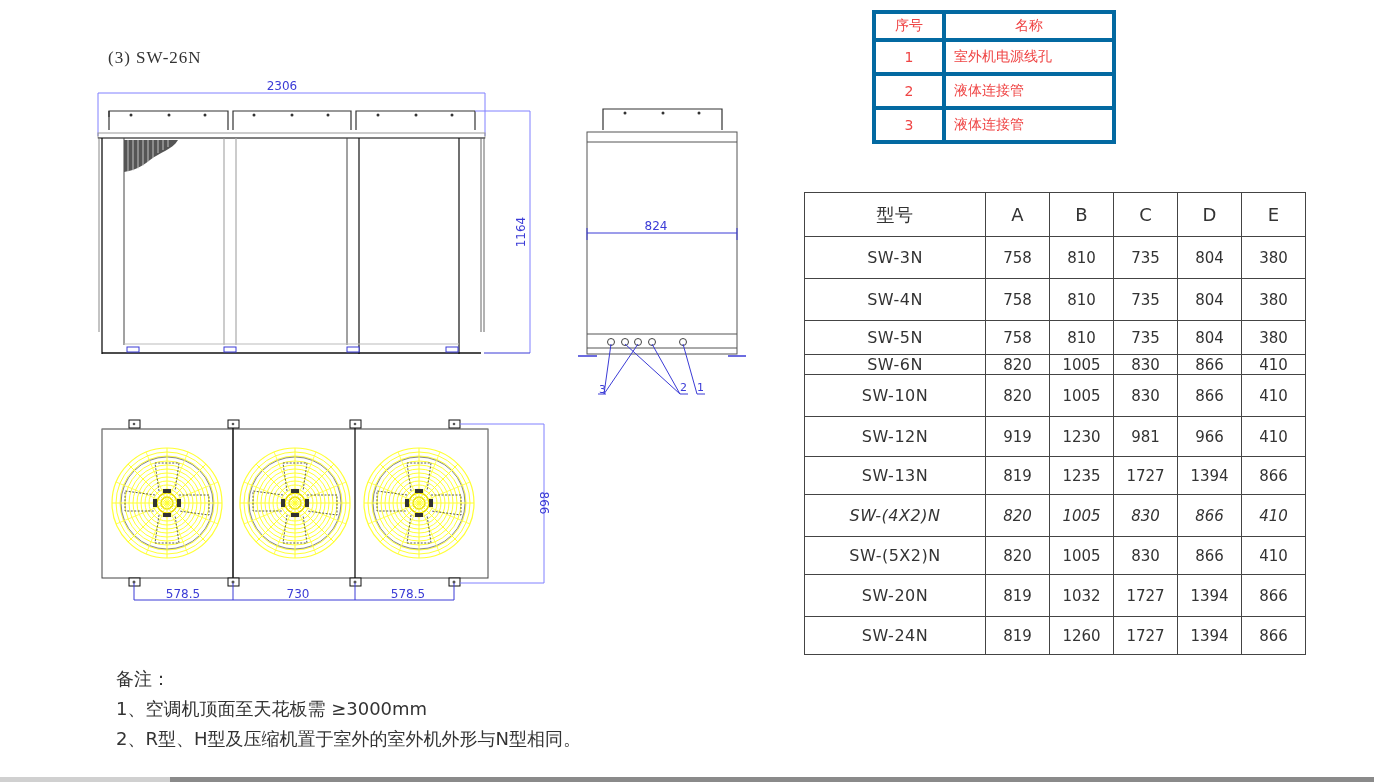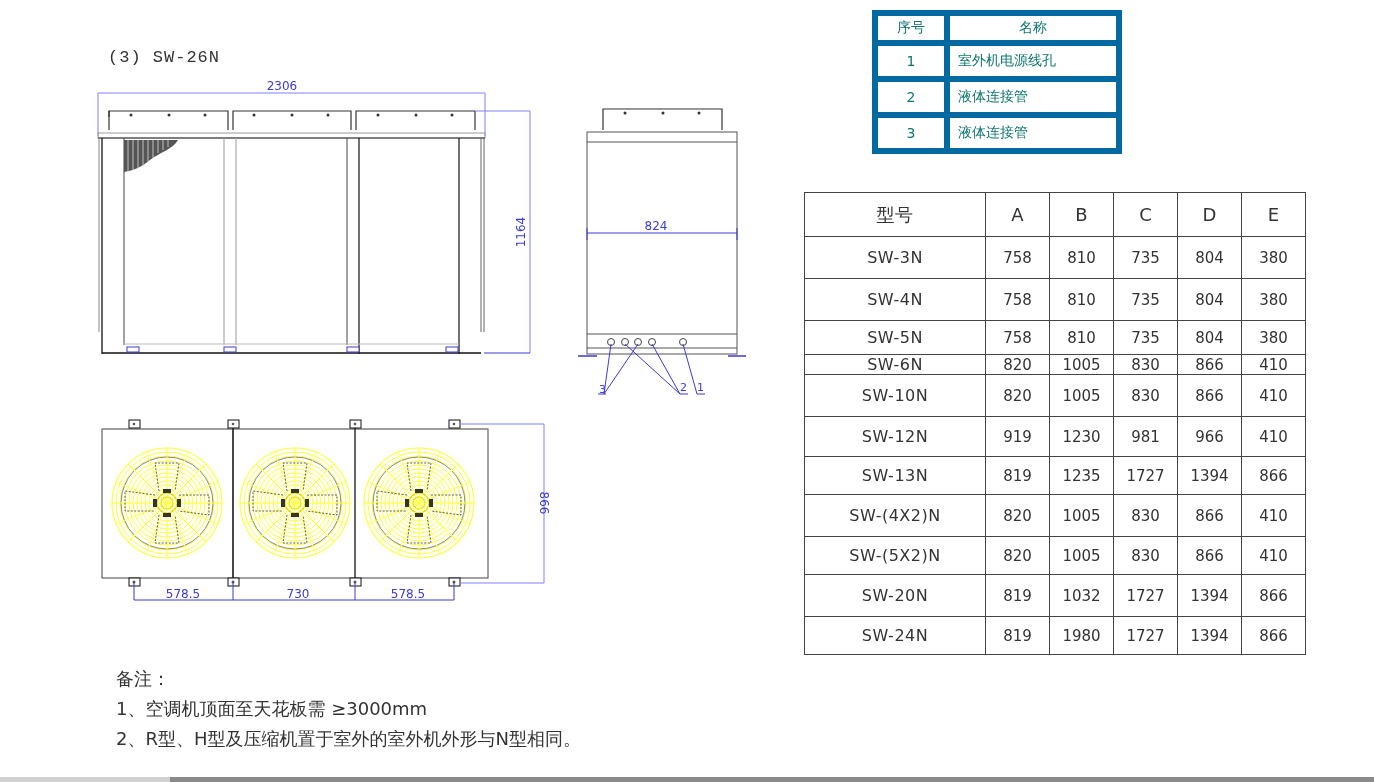--- a/index.html
+++ b/index.html
@@ -1,27 +1,27 @@
 <!DOCTYPE html>
 <html><head>
 <meta charset="utf-8">
 <style>
   html, body { margin:0; padding:0; background:#ffffff; }
   body { width:1374px; height:782px; position:relative; overflow:hidden;
          font-family:"DejaVu Sans", sans-serif; color:#222; }
   .abs { position:absolute; }
-  .title { left:108px; top:48px; font-size:17px; letter-spacing:1px; color:#333; font-family:Liberation Mono, monospace; }
+  .title { left:108px; top:48px; font-size:17px; letter-spacing:1px; color:#333; font-family:Liberation Serif, serif; }
   svg { position:absolute; left:0; top:0; }
   .dimtxt { font-family:"DejaVu Sans", sans-serif; font-size:12px; fill:#3b3bd6; }
   .leader { font-family:"DejaVu Sans", sans-serif; font-size:11px; fill:#3b3bd6; }
 
   
   table { border-collapse:collapse; }
   .legend { left:872px; top:10px; }
-  .legend td { border:6px solid #0369a1; font-size:14px; color:#0f766e; height:30px; padding:0 0 0 8px; }
+  .legend td { border:4px solid #0369a1; font-size:14px; color:#ef4444; height:30px; padding:0 0 0 8px; }
   .legend .c1 { width:66px; text-align:center; padding:0; }
   .legend .c2 { width:158px; }
   .legend .hdr td { height:24px; text-align:center; padding:0; }
 
   
   .spec { left:804px; top:192px;padding-left:47px; }
   .spec td { border:1px solid #444; text-align:center; font-size:15px; color:#333;
              font-family:"DejaVu Sans", sans-serif; padding:0; }
   .spec .m { width:180px; font-size:16px; letter-spacing:0.5px; }
   .spec .v { width:63px; }
@@ -316,21 +316,21 @@
         <td class="v">410</td>
       </tr>
       <tr style="height: 38px;">
         <td class="m">SW-13N</td>
         <td class="v">819</td>
         <td class="v">1235</td>
         <td class="v">1727</td>
         <td class="v">1394</td>
         <td class="v">866</td>
       </tr>
-      <tr style="height: 42px;">
+      <tr style="height: 42px; font-style: italic;">
         <td class="m">SW-(4X2)N</td>
         <td class="v">820</td>
         <td class="v">1005</td>
         <td class="v">830</td>
         <td class="v">866</td>
         <td class="v">410</td>
       </tr>
       <tr style="height: 38px;">
         <td class="m">SW-(5X2)N</td>
         <td class="v">820</td>
@@ -343,21 +343,21 @@
         <td class="m">SW-20N</td>
         <td class="v">819</td>
         <td class="v">1032</td>
         <td class="v">1727</td>
         <td class="v">1394</td>
         <td class="v">866</td>
       </tr>
       <tr style="height: 38px;">
         <td class="m">SW-24N</td>
         <td class="v">819</td>
-        <td class="v">1980</td>
+        <td class="v">1260</td>
         <td class="v">1727</td>
         <td class="v">1394</td>
         <td class="v">866</td>
       </tr>
     </tbody>
 </table>
 
 <div class="abs notes">
   <div>备注：</div>
   <div>1、空调机顶面至天花板需  ≥3000mm</div>

